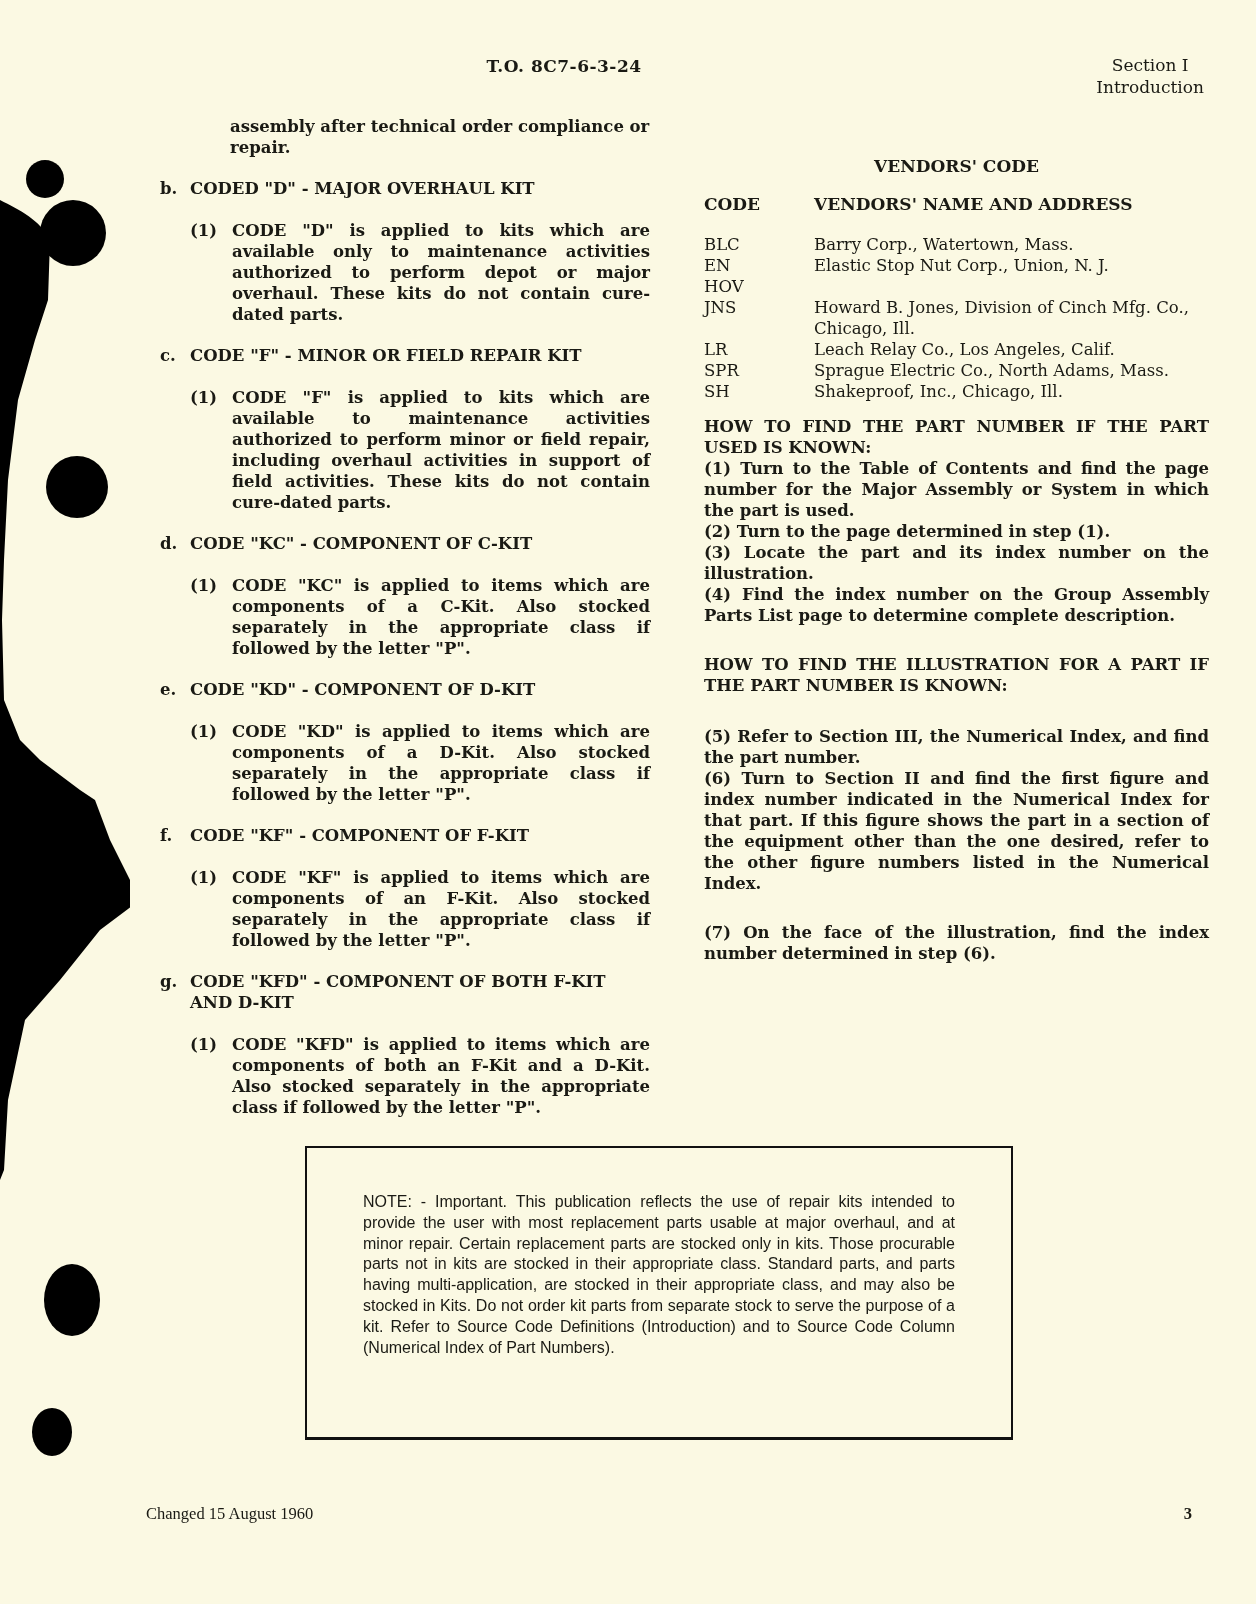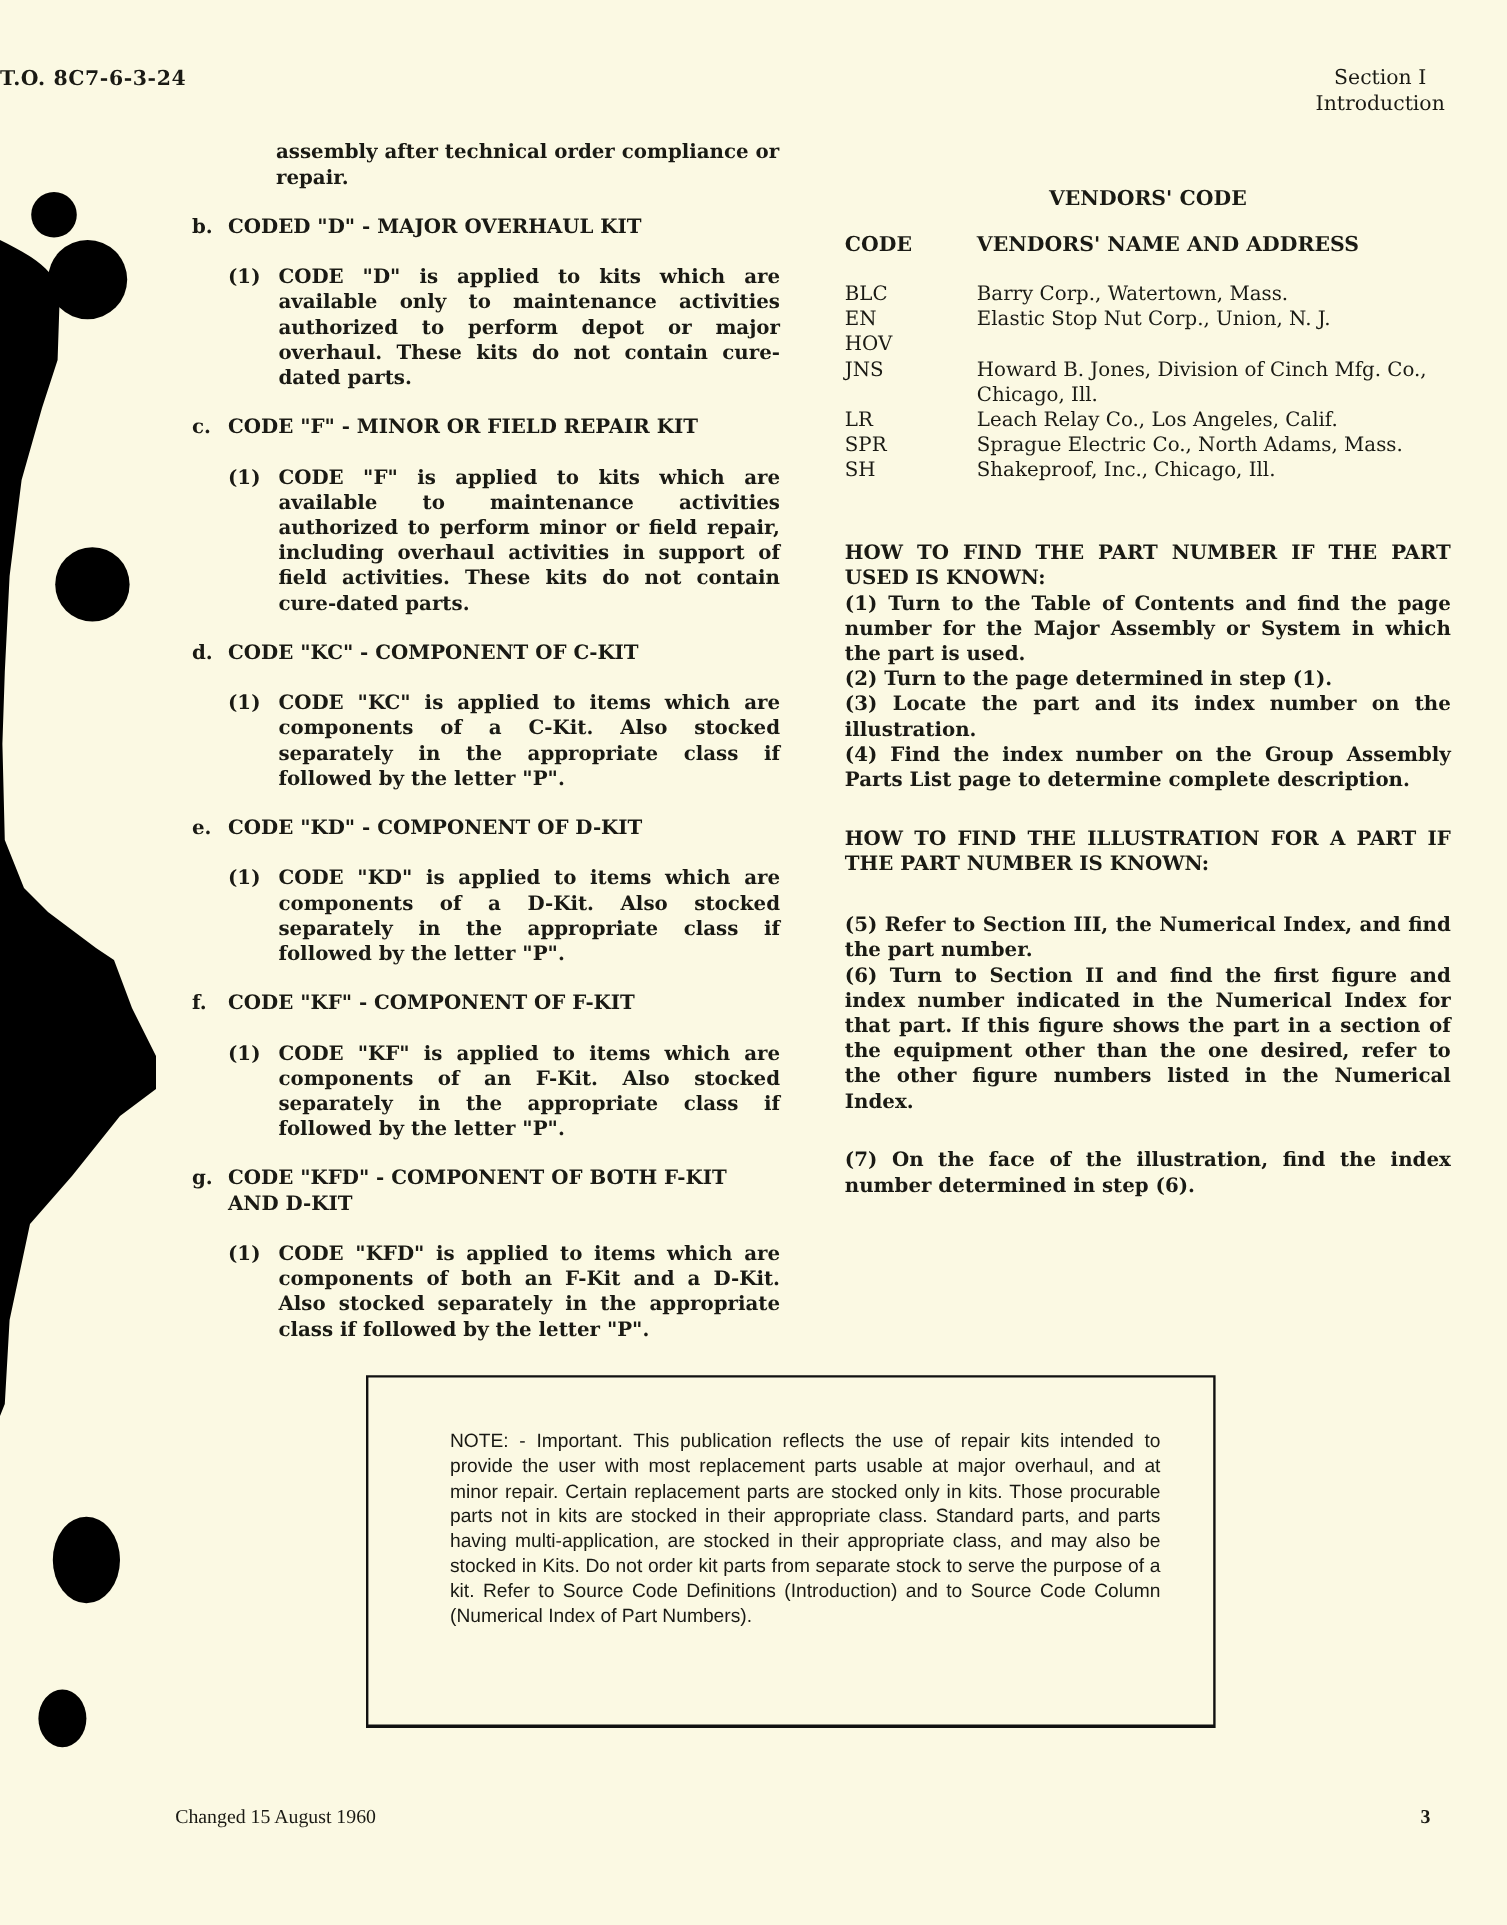--- a/index.html
+++ b/index.html
@@ -9,48 +9,48 @@
     font-family: "DejaVu Serif", "Liberation Serif", serif;
     color: #1a1a14;
   }
   .page { position: absolute; inset: 0; }
   
   .edge-dark {
     position: absolute; left: 0; top: 0; width: 130px; height: 1604px;
   }
   .hole { position: absolute; background: #000; border-radius: 50%; }
   .header-to {
-    position: absolute; top: 56px; left: 0; width: 1128px; text-align: left;
+    position: absolute; top: 56px; left: 0; width: 1128px; text-align: center;
     font-size: 17px; font-weight: bold; letter-spacing: 0.5px;
   }
   .header-right {
     position: absolute; top: 54px; right: 52px; text-align: center;
     font-size: 17px; line-height: 22px;
   }
   .col-left { position: absolute; left: 160px; top: 116px; width: 490px; }
   .col-right { position: absolute; left: 704px; top: 116px; width: 505px; }
   .heading-row { display: flex; margin-top: 20px; font-size: 16.5px; font-weight: bold; line-height: 21px; }
   .heading-row .letter { width: 30px; flex: none; }
   .sub { display: flex; margin-top: 21px; margin-left: 30px; font-size: 16.5px; font-weight: bold; line-height: 21px; }
   .sub .num { width: 42px; flex: none; }
   .sub .body { text-align: justify; flex: 1; }
   .cont { margin-left: 72px; font-size: 16.5px; font-weight: bold; line-height: 21px; }
   .vendors-title { text-align: center; font-size: 17px; font-weight: bold; margin-bottom: 18px; margin-top: 40px; }
   .vendors-head { display: flex; font-size: 17px; font-weight: bold; margin-bottom: 20px; }
   .vendors-head .c1, .vrow .c1 { width: 110px; flex: none; }
   .vrow { display: flex; font-size: 16.5px; font-weight: normal; line-height: 21px; }
   .vrow .c2 { flex: 1; }
-  .howto-title { margin-top: 48px; font-size: 16.5px; font-weight: bold; line-height: 21px; text-align: justify; }
+  .howto-title { margin-top: 14px; font-size: 16.5px; font-weight: bold; line-height: 21px; text-align: justify; }
   .step { font-size: 16.5px; font-weight: bold; line-height: 21px; text-align: justify; }
   .note-box {
     position: absolute; left: 305px; top: 1146px; width: 708px; height: 294px;
     border: 2px solid #111; border-bottom-width: 3px; box-sizing: border-box;
   }
   .note-text {
-    position: absolute; left: 68px; top: 44px; width: 592px;
+    position: absolute; left: 56px; top: 44px; width: 592px;
     font-family: "Liberation Sans", sans-serif; font-size: 16px; line-height: 20.8px;
     text-align: justify; font-stretch: condensed;
   }
   .footer-left { position: absolute; left: 146px; top: 1504px; font-size: 16.5px; font-family: "Liberation Serif", serif; }
   .footer-right { position: absolute; right: 64px; top: 1504px; font-size: 16.5px; font-weight: bold; font-family: "Liberation Serif", serif; }
 </style>
 </head>
 <body>
 
 <div class="page">

